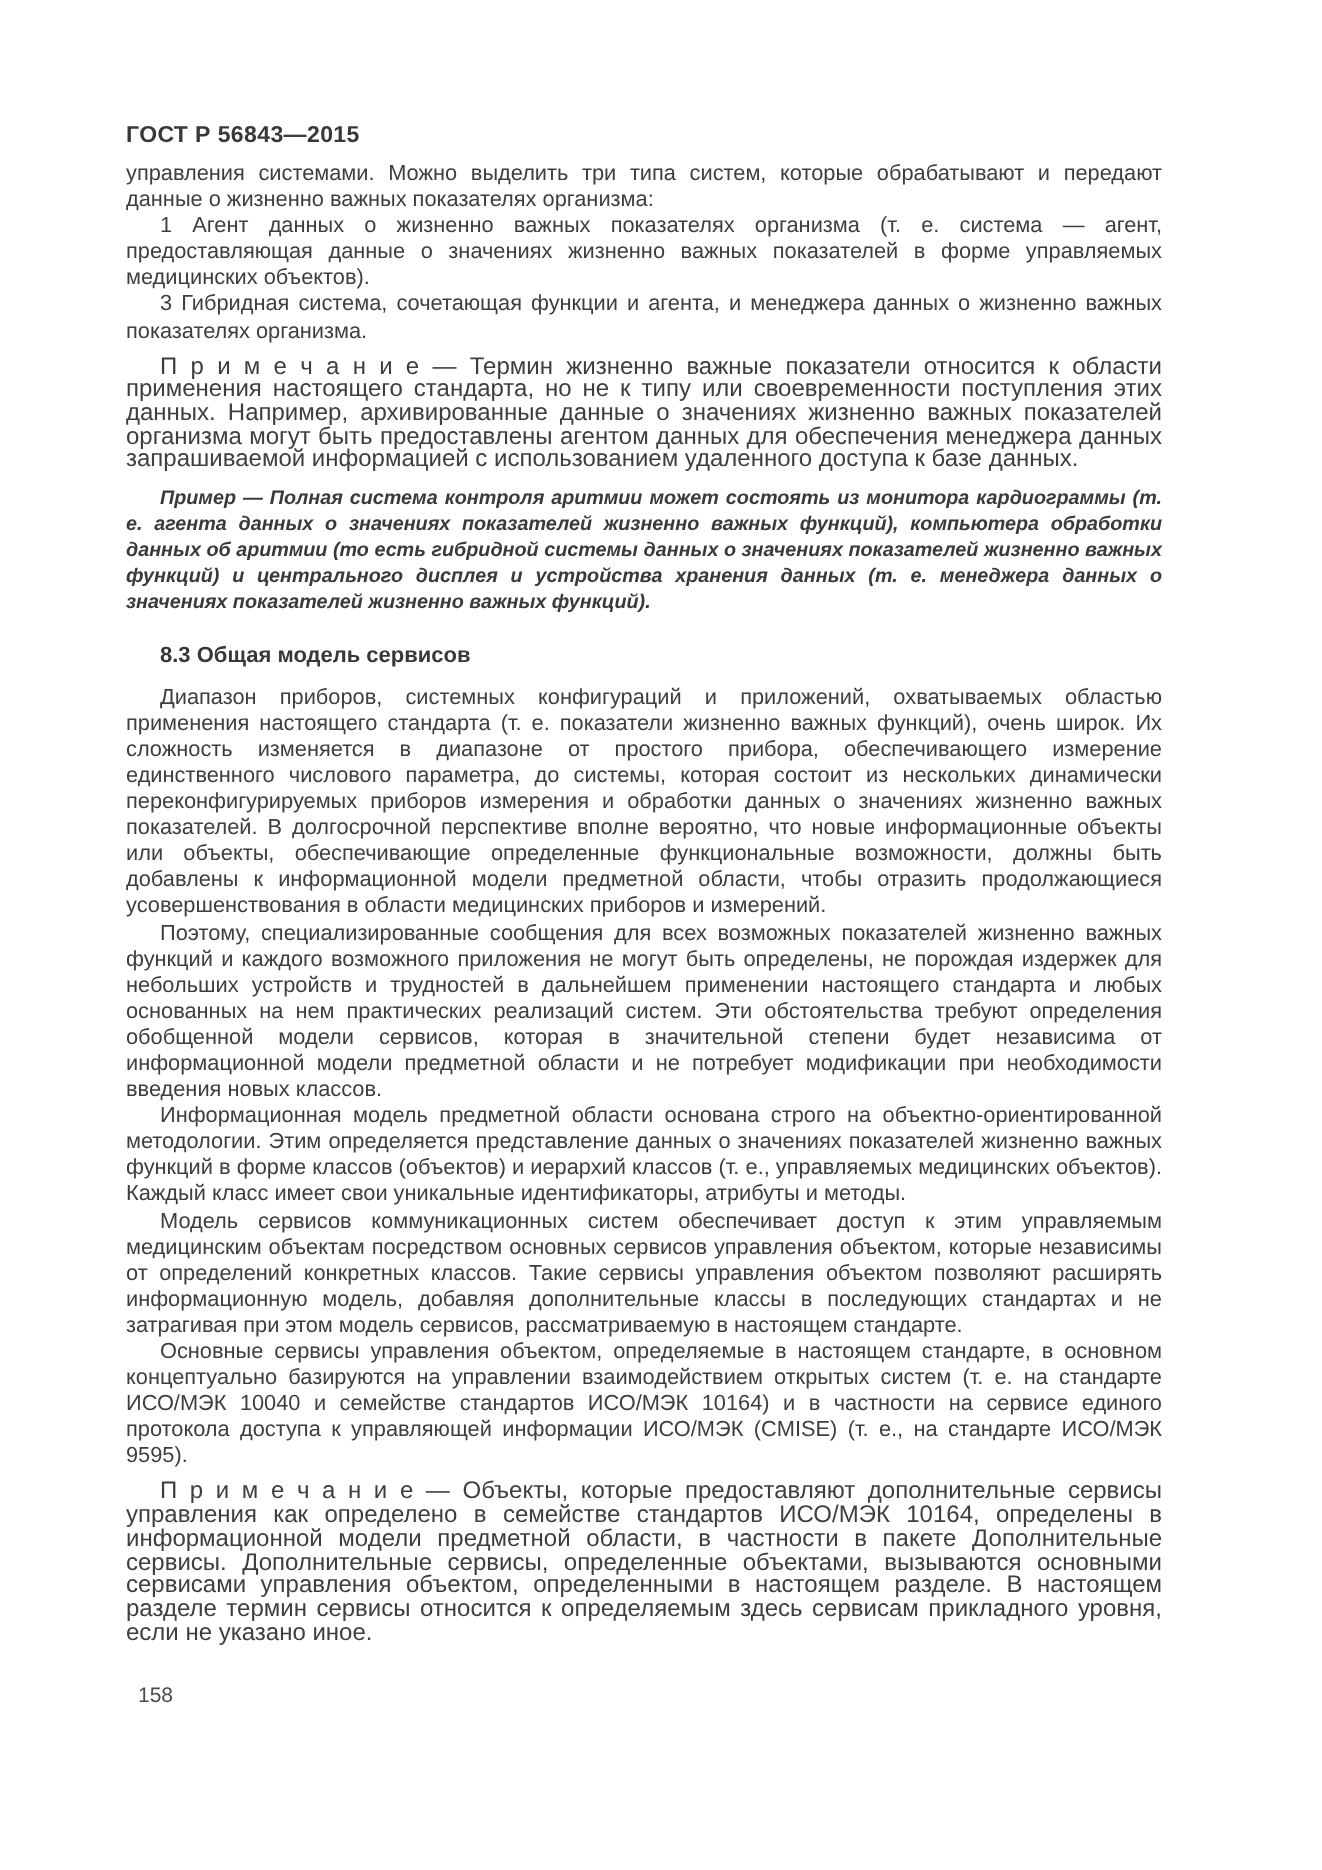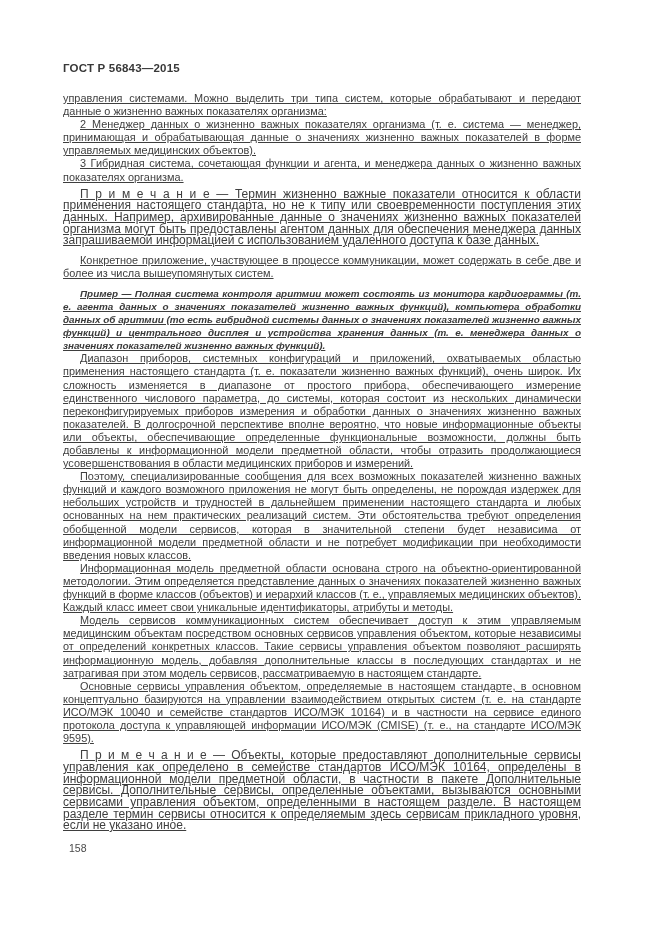--- a/index.html
+++ b/index.html
@@ -19,25 +19,24 @@
     overflow: hidden;
   }
   .doc-header {
     font-size: 11.5px;
     font-weight: bold;
     line-height: 14px;
     color: #383838;
     letter-spacing: 0.2px;
   }
   .content {
-    margin-top: 17px;
+    margin-top: 6px;
     font-size: 10.9px;
     line-height: 13.1px;
     text-align: justify;
-    text-decoration: underline;
   }
   .content p {
     margin: 0;
     text-indent: 17px;
   }
   .content p.noindent {
     text-indent: 0;
   }
   .content p.note {
     font-size: 12px;
@@ -71,25 +70,25 @@
 </style>
 </head>
 <body>
 
 <div class="page">
 
   <div class="doc-header">ГОСТ Р 56843—2015</div>
 
   <div class="content">
     <p class="noindent">управления системами. Можно выделить три типа систем, которые обрабатывают и передают данные о жизненно важных показателях организма:</p>
-    <p>2 Менеджер данных о жизненно важных показателях организма (т. е. система — менеджер, принимающая и обрабатывающая данные о значениях жизненно важных показателей в форме управляемых медицинских объектов).</p>
+    <p>1 Агент данных о жизненно важных показателях организма (т. е. система — агент, предоставляющая данные о значениях жизненно важных показателей в форме управляемых медицинских объектов).</p>
     <p>3 Гибридная система, сочетающая функции и агента, и менеджера данных о жизненно важных показателях организма.</p>
     <p class="note">П р и м е ч а н и е — Термин жизненно важные показатели относится к области применения настоящего стандарта, но не к типу или своевременности поступления этих данных. Например, архивированные данные о значениях жизненно важных показателей организма могут быть предоставлены агентом данных для обеспечения менеджера данных запрашиваемой информацией с использованием удаленного доступа к базе данных.</p>
-    <p>Конкретное приложение, участвующее в процессе коммуникации, может содержать в себе две и более из числа вышеупомянутых систем.</p>
     <p class="example">Пример — Полная система контроля аритмии может состоять из монитора кардиограммы (т. е. агента данных о значениях показателей жизненно важных функций), компьютера обработки данных об аритмии (то есть гибридной системы данных о значениях показателей жизненно важных функций) и центрального дисплея и устройства хранения данных (т. е. менеджера данных о значениях показателей жизненно важных функций).</p>
+    <h2>8.3 Общая модель сервисов</h2>
     <p>Диапазон приборов, системных конфигураций и приложений, охватываемых областью применения настоящего стандарта (т. е. показатели жизненно важных функций), очень широк. Их сложность изменяется в диапазоне от простого прибора, обеспечивающего измерение единственного числового параметра, до системы, которая состоит из нескольких динамически переконфигурируемых приборов измерения и обработки данных о значениях жизненно важных показателей. В долгосрочной перспективе вполне вероятно, что новые информационные объекты или объекты, обеспечивающие определенные функциональные возможности, должны быть добавлены к информационной модели предметной области, чтобы отразить продолжающиеся усовершенствования в области медицинских приборов и измерений.</p>
     <p>Поэтому, специализированные сообщения для всех возможных показателей жизненно важных функций и каждого возможного приложения не могут быть определены, не порождая издержек для небольших устройств и трудностей в дальнейшем применении настоящего стандарта и любых основанных на нем практических реализаций систем. Эти обстоятельства требуют определения обобщенной модели сервисов, которая в значительной степени будет независима от информационной модели предметной области и не потребует модификации при необходимости введения новых классов.</p>
     <p>Информационная модель предметной области основана строго на объектно-ориентированной методологии. Этим определяется представление данных о значениях показателей жизненно важных функций в форме классов (объектов) и иерархий классов (т. е., управляемых медицинских объектов). Каждый класс имеет свои уникальные идентификаторы, атрибуты и методы.</p>
     <p>Модель сервисов коммуникационных систем обеспечивает доступ к этим управляемым медицинским объектам посредством основных сервисов управления объектом, которые независимы от определений конкретных классов. Такие сервисы управления объектом позволяют расширять информационную модель, добавляя дополнительные классы в последующих стандартах и не затрагивая при этом модель сервисов, рассматриваемую в настоящем стандарте.</p>
     <p>Основные сервисы управления объектом, определяемые в настоящем стандарте, в основном концептуально базируются на управлении взаимодействием открытых систем (т. е. на стандарте ИСО/МЭК 10040 и семействе стандартов ИСО/МЭК 10164) и в частности на сервисе единого протокола доступа к управляющей информации ИСО/МЭК (CMISE) (т. е., на стандарте ИСО/МЭК 9595).</p>
     <p class="note">П р и м е ч а н и е — Объекты, которые предоставляют дополнительные сервисы управления как определено в семействе стандартов ИСО/МЭК 10164, определены в информационной модели предметной области, в частности в пакете Дополнительные сервисы. Дополнительные сервисы, определенные объектами, вызываются основными сервисами управления объектом, определенными в настоящем разделе. В настоящем разделе термин сервисы относится к определяемым здесь сервисам прикладного уровня, если не указано иное.</p>
   </div>
 
   <div class="page-number">158</div>
 

